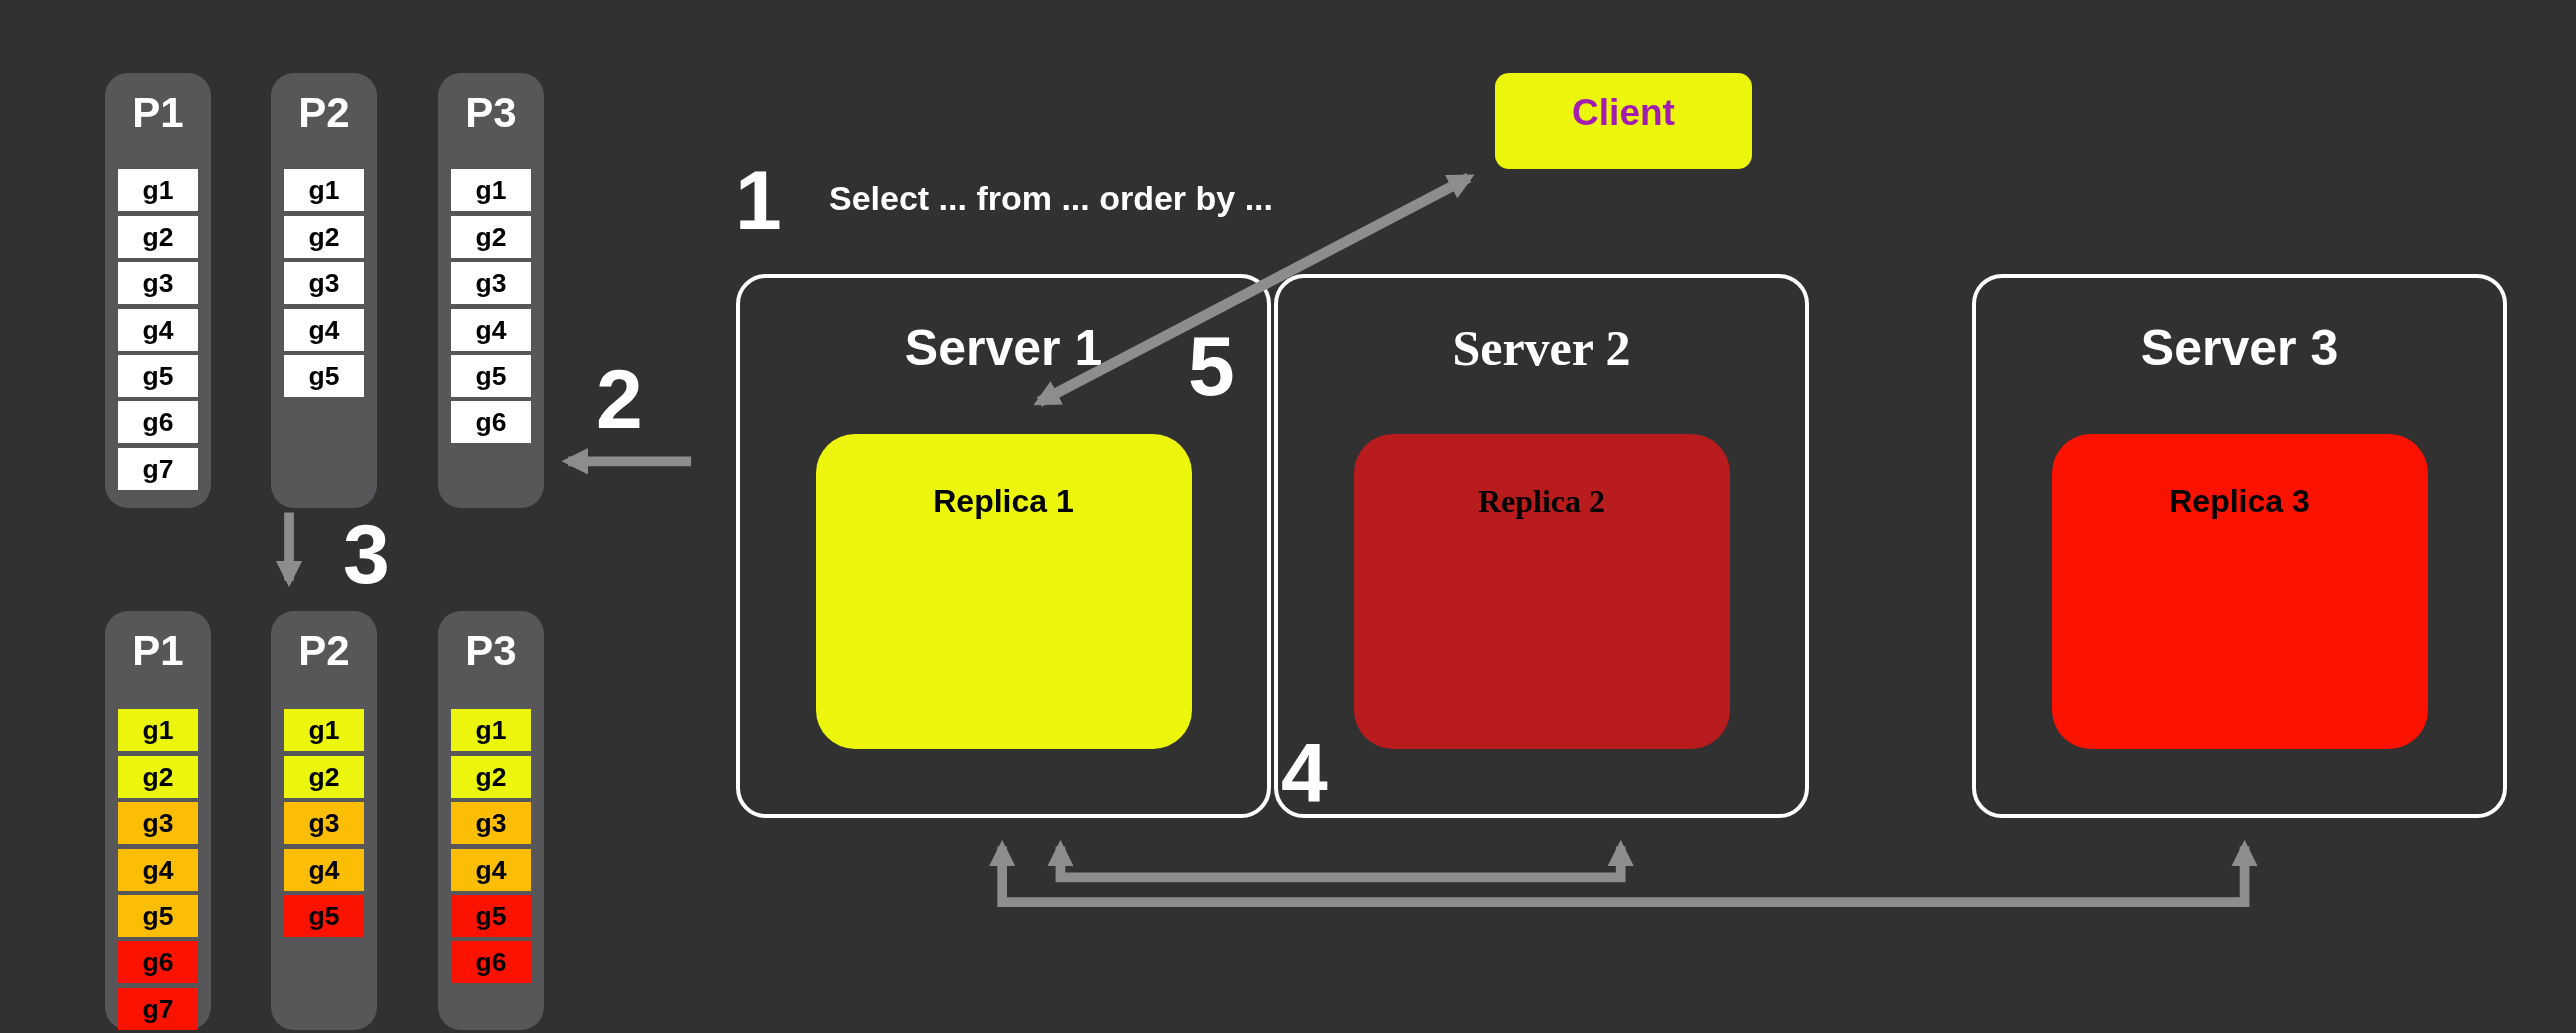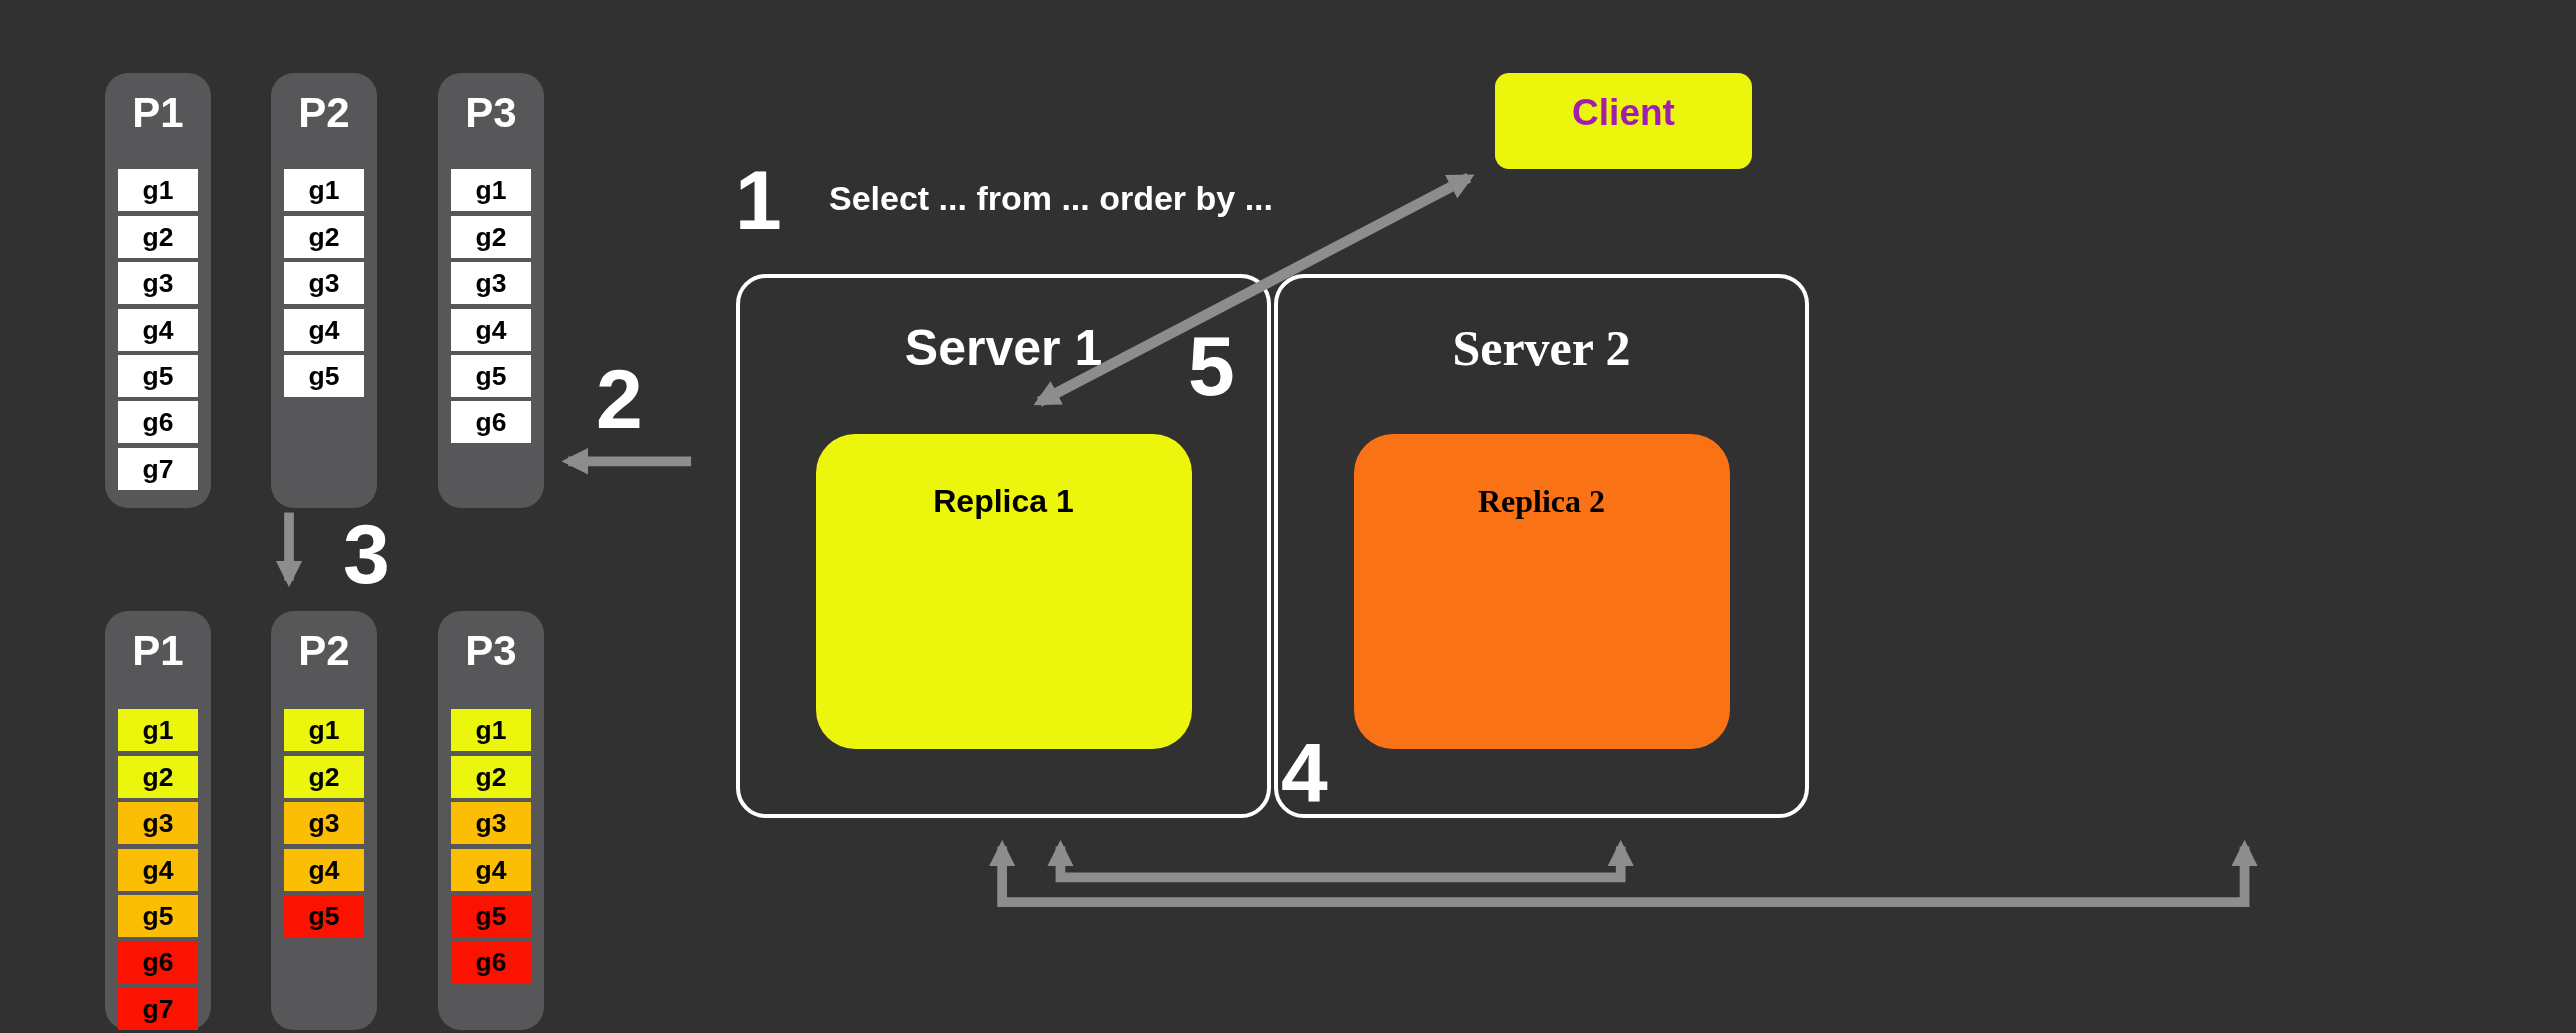--- a/index.html
+++ b/index.html
@@ -98,22 +98,28 @@
   <div class="client" style="background: rgb(236, 246, 13);">Client</div>
 
   <div class="server" style="left:736px;">
     <div class="slabel">Server 1</div>
     <div class="replica" style="background: rgb(236, 246, 13);">
       <div class="rlabel">Replica 1</div>
     </div>
   </div>
   <div class="server" style="left:1274px;font-family:Liberation Serif, serif;">
     <div class="slabel">Server 2</div>
-    <div class="replica" style="background: #f97316;">
+    <div class="replica" style="background: #b91c1c;">
       <div class="rlabel">Replica 2</div>
+    </div>
+  </div>
+  <div class="server" style="left:1972px;">
+    <div class="slabel">Server 3</div>
+    <div class="replica" style="background: rgb(252, 18, 0);">
+      <div class="rlabel">Replica 3</div>
     </div>
   </div>
 
   <div class="bignum" style="left:735px;top:158px;">1</div>
   <div class="query">Select ... from ... order by ...</div>
   <div class="bignum" style="left:596px;top:357px;">2</div>
   <div class="bignum" style="left:343px;top:512px;">3</div>
   <div class="bignum" style="left:1281px;top:731px;">4</div>
   <div class="bignum" style="left:1188px;top:324px;">5</div>
 

